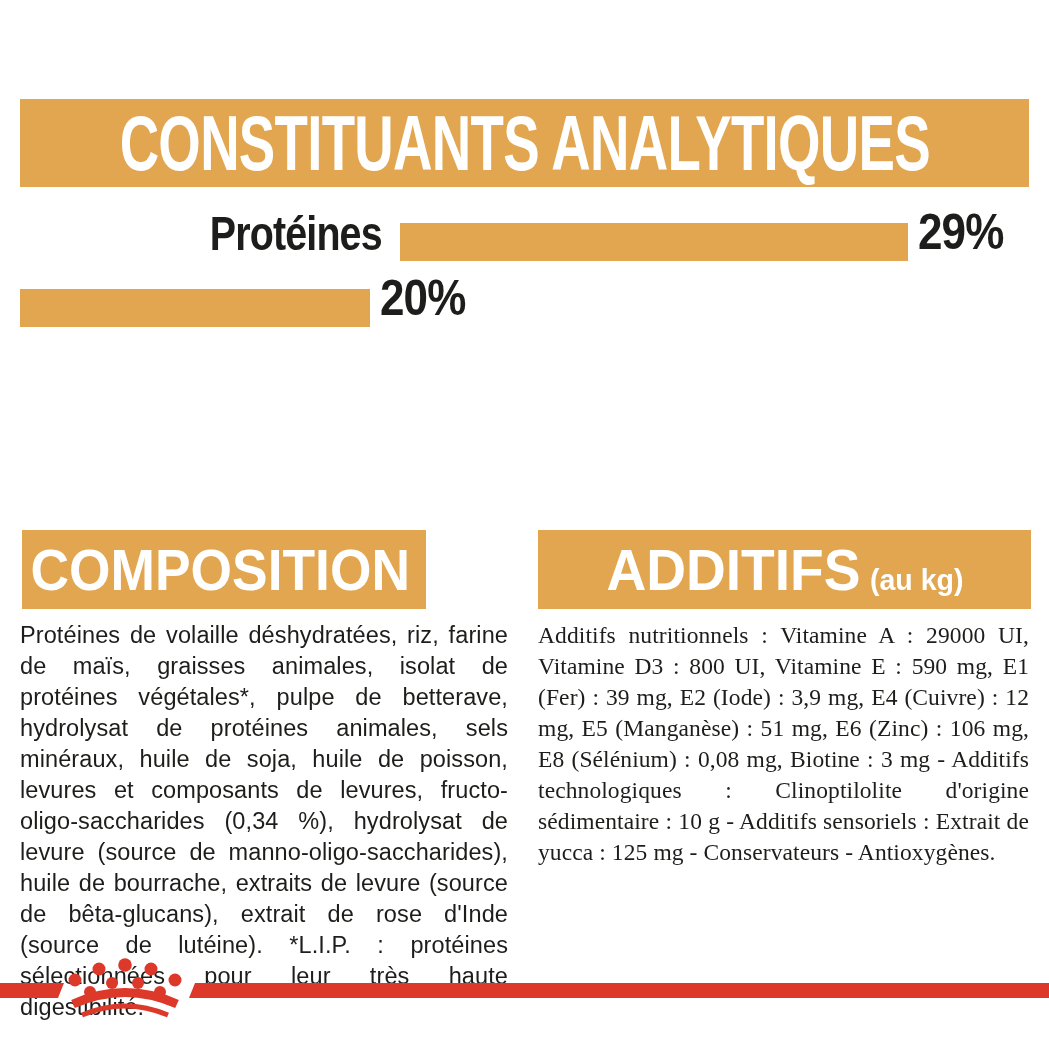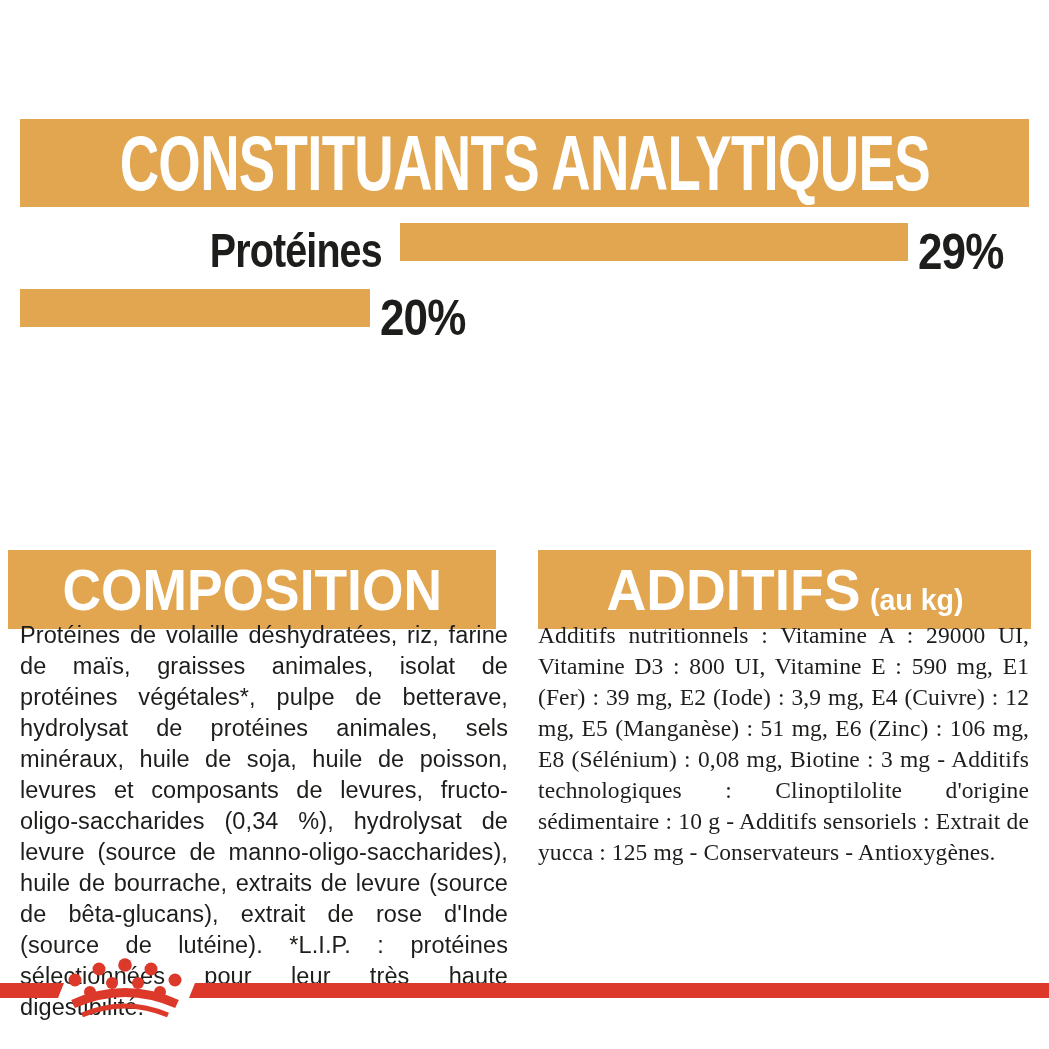--- a/index.html
+++ b/index.html
@@ -14,42 +14,42 @@
     width:1049px;height:1049px;
     background:var(--paper);
     overflow:hidden;
     font-family:"Liberation Sans", sans-serif;
     color:var(--ink);
   }
   
   .banner{
     position:absolute;
     background:var(--tan);
-    display:flex;align-items:center;justify-content:center;margin-top:20px;
+    display:flex;align-items:center;justify-content:center;
   }
   .banner-analytical{left:20px;top:99px;width:1009px;height:88px;}
-  .banner-composition{left:8px;top:530px;width:488px;height:79px;}
+  .banner-composition{left:22px;top:530px;width:404px;height:79px;justify-content:flex-end;}
   .banner-additives{left:538px;top:530px;width:493px;height:79px;}
   .banner-title{
     color:#fff;font-weight:700;white-space:nowrap;
     display:inline-block;
   }
   .title-analytical{
     font-size:78px;letter-spacing:-1px;
     transform:scaleX(0.70);transform-origin:center;
   }
   .title-section{
     font-size:58px;letter-spacing:0px;
     transform:scaleX(0.92);transform-origin:center;
   }
   .banner-add-inner{display:flex;align-items:baseline;gap:10px;transform:scaleX(0.95);transform-origin:center;}
   .title-suffix{color:#fff;font-weight:700;font-size:30px;white-space:nowrap;}
   
   .chart{position:absolute;left:20px;top:223px;width:1009px;}
-  .chart-row{display:flex;align-items:flex-start;height:38px;margin-bottom:28px;}
+  .chart-row{display:flex;align-items:flex-end;height:38px;margin-bottom:28px;}
   .label-cell{width:362px;margin-right:18px;text-align:right;flex:none;}
   .row-label{
     font-weight:700;white-space:nowrap;display:inline-block;
     letter-spacing:-1px;
     transform:scaleX(0.82);transform-origin:100% 50%;
   }
   .label-1{font-size:48px;}
   .label-2{font-size:37px;}
   .label-3{font-size:45px;}
   .bar{height:38px;background:var(--tan);flex:none;}

